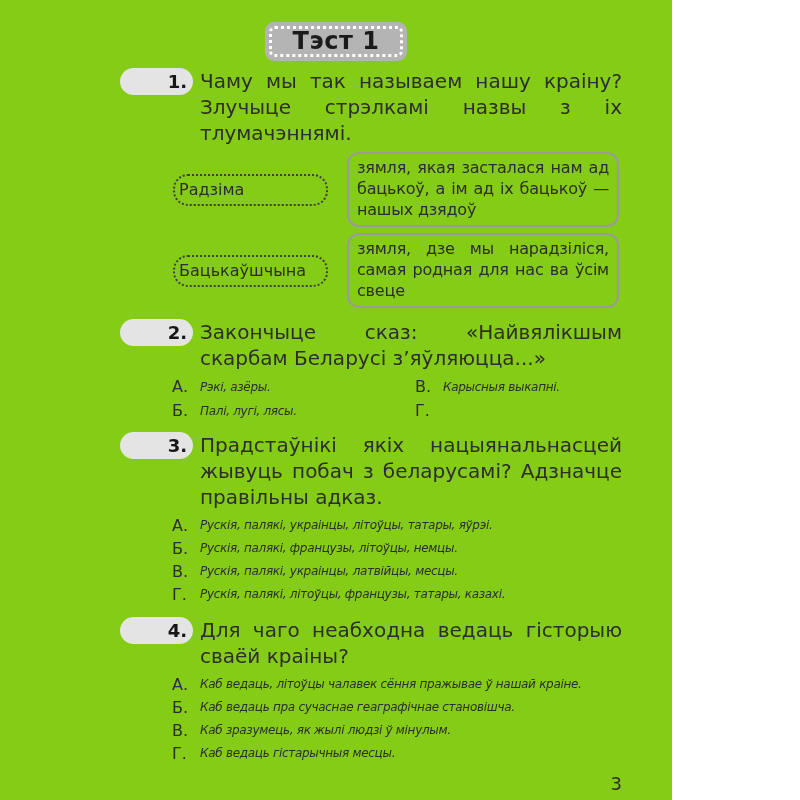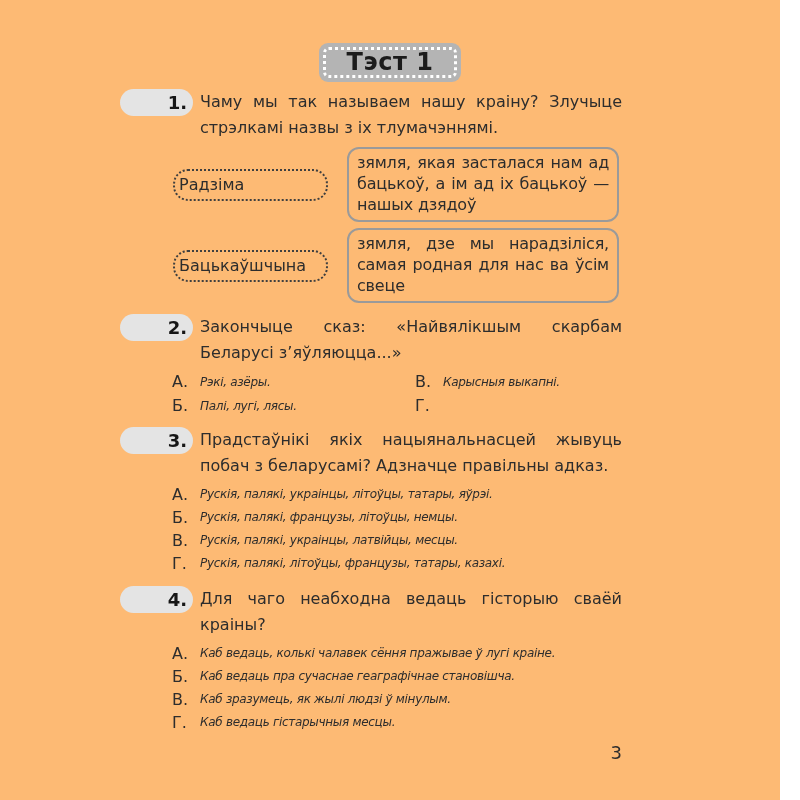--- a/index.html
+++ b/index.html
@@ -1,24 +1,24 @@
 <!DOCTYPE html>
 <html><head>
 <meta charset="utf-8">
 <style>
   * { margin:0; padding:0; box-sizing:border-box; }
   html,body { background:#ffffff; }
   body { width:800px; height:800px; }
   .page {
     position:relative;
-    width:780px; height:800px;
-    background:#fdba74;
+    width:672px; height:800px;
+    background:#84cc16;
     font-family:"DejaVu Sans","Liberation Sans",sans-serif;
     color:#2d2d2d;
-    padding-top:43px;
+    padding-top:22px;
     overflow:hidden;
   }
   .title-wrap { text-align:center; height:38px; }
   .test-title {
     display:inline-block; position:relative;
     background:#b4b4b4;
     border-radius:9px;
     padding:5px 28px 6px;
     font-size:24px; font-weight:bold; color:#1b1b1b;
     letter-spacing:0.5px;
@@ -33,21 +33,21 @@
   .q2 { margin-top:11px; }
   .q3 { margin-top:9px; }
   .q4 { margin-top:11px; }
   .qpill {
     flex:0 0 73px; height:27px;
     background:#e4e4e4; border-radius:16px;
     text-align:right; padding-right:6px;
     font-weight:bold; font-size:18px; line-height:27px; color:#161616;
   }
   .qbody { flex:1; margin-left:7px; min-width:0; }
-  .qtext { font-size:16px; line-height:26px; text-align:justify; }
+  .qtext { font-size:20px; line-height:26px; text-align:justify; }
 
   
   .match-area { margin-top:4px; }
   .match-row { display:flex; align-items:center; margin-top:6px; }
   .term-cell { flex:0 0 208px; padding-left:53px; }
   .term-box {
     width:155px;
     border:2px dotted #3f3f3f; border-radius:15px;
     text-align:left; padding:4px 4px 5px;
     font-size:16px; color:#2d2d2d;
@@ -162,21 +162,21 @@
 
     <div class="question q4">
       <div class="qpill">4.</div>
       <div class="qbody">
         <div class="qtext">Для чаго неабходна ведаць гісторыю сваёй краіны?</div>
       </div>
     </div>
     <div class="options">
       <div class="opt">
         <span class="letter">А.</span>
-        <span class="otext">Каб ведаць, колькі чалавек сёння пражывае ў лугі краіне.</span>
+        <span class="otext">Каб ведаць, літоўцы чалавек сёння пражывае ў нашай краіне.</span>
       </div>
       <div class="opt">
         <span class="letter">Б.</span>
         <span class="otext">Каб ведаць пра сучаснае геаграфічнае становішча.</span>
       </div>
       <div class="opt">
         <span class="letter">В.</span>
         <span class="otext">Каб зразумець, як жылі людзі ў мінулым.</span>
       </div>
       <div class="opt">

